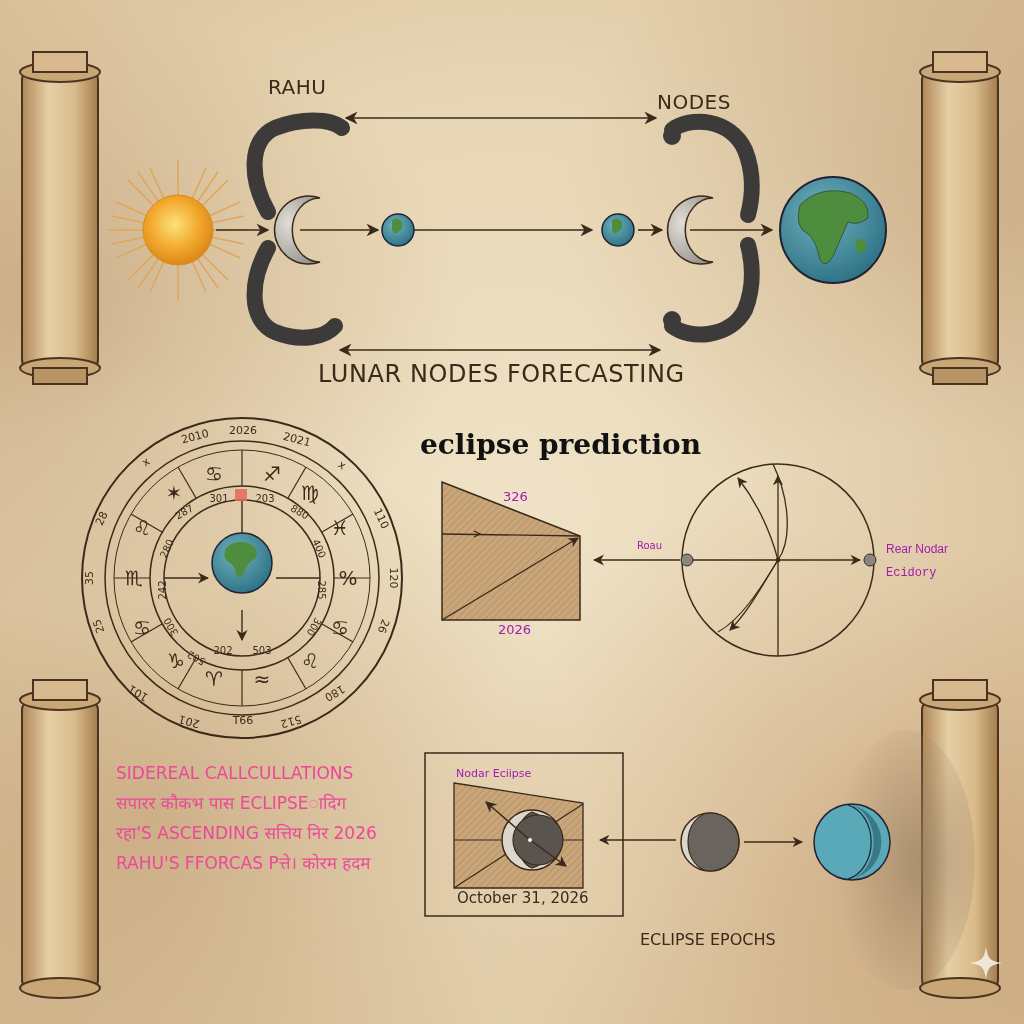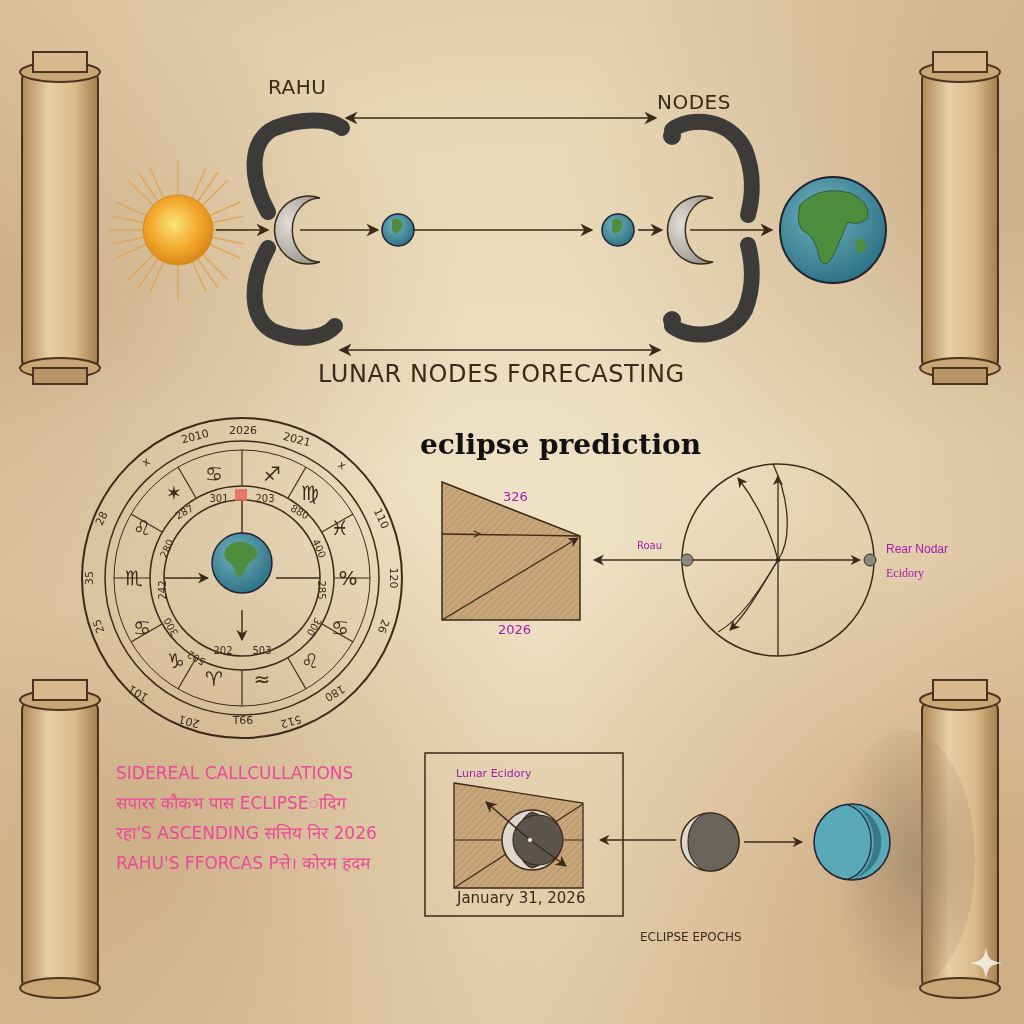--- a/index.html
+++ b/index.html
@@ -279,29 +279,29 @@
 
 <div class="label rahu-label" style="left:268px;top:75px;">RAHU</div>
 <div class="label ketu-label" style="left:657px;top:90px;">NODES</div>
 <div class="label section-title" style="left:318px;top:360px;">LUNAR NODES FORECASTING</div>
 
 <div class="label eclipse-title" style="left:420px;top:428px;">eclipse prediction</div>
 <div class="label small" style="left:503px;top:489px;font-size:13px;">326</div>
 <div class="label small" style="left:498px;top:622px;font-size:13px;">2026</div>
 <div class="label small" style="left:637px;top:540px;font-size:10px;text-align:center;">Roau</div>
 <div class="label small" style="left:886px;top:542px;font-family:Liberation Sans, sans-serif;font-size:12px;">Rear Nodar</div>
-<div class="label small" style="left:886px;top:566px;font-family:Liberation Serif, serif;font-size:12px;">Ecidory</div>
+<div class="label small" style="left:886px;top:566px;font-family:Liberation Mono, monospace;font-size:12px;">Ecidory</div>
 
 <div class="abs sidereal" style="left:116px;top:758px;">
   <div>SIDEREAL CALLCULLATIONS</div>
   <div>सपारर कौकभ पास ECLIPSEादिग</div>
   <div>रहा'S ASCENDING सत्तिय निर 2026</div>
   <div>RAHU'S FFORCAS Pत्ते। कोरम हदम</div>
 </div>
 
-<div class="label small" style="left:456px;top:767px;font-size:11px;">Lunar Ecidory</div>
-<div class="label" style="left:457px;top:889px;font-size:15px;color:#3b2a1a;">January 31, 2026</div>
-
-<div class="label" style="left:640px;top:930px;font-size:12px;color:#3b2a1a;">ECLIPSE EPOCHS</div>
+<div class="label small" style="left:456px;top:767px;font-size:11px;">Nodar Eciipse</div>
+<div class="label" style="left:457px;top:889px;font-size:15px;color:#3b2a1a;">October 31, 2026</div>
+
+<div class="label" style="left:640px;top:930px;font-size:16px;color:#3b2a1a;">ECLIPSE EPOCHS</div>
 
 <svg class="sparkle" viewBox="0 0 36 36">
   <path d="M18 2 C20 14, 22 16, 34 18 C22 20, 20 22, 18 34 C16 22, 14 20, 2 18 C14 16, 16 14, 18 2 Z" fill="#f4eee4" opacity="0.9"></path>
 </svg>
 
 </body></html>

